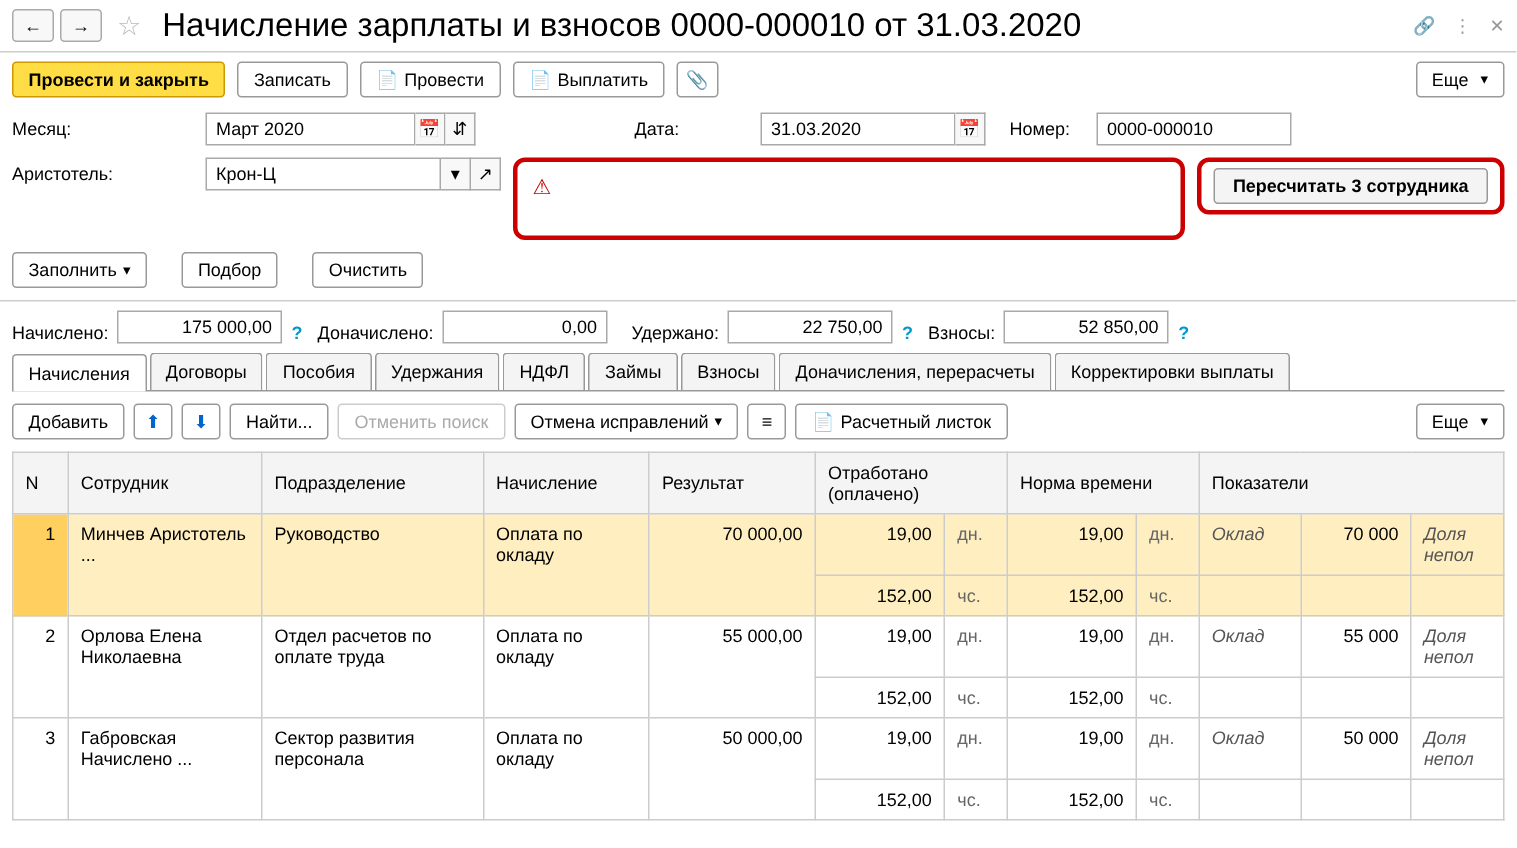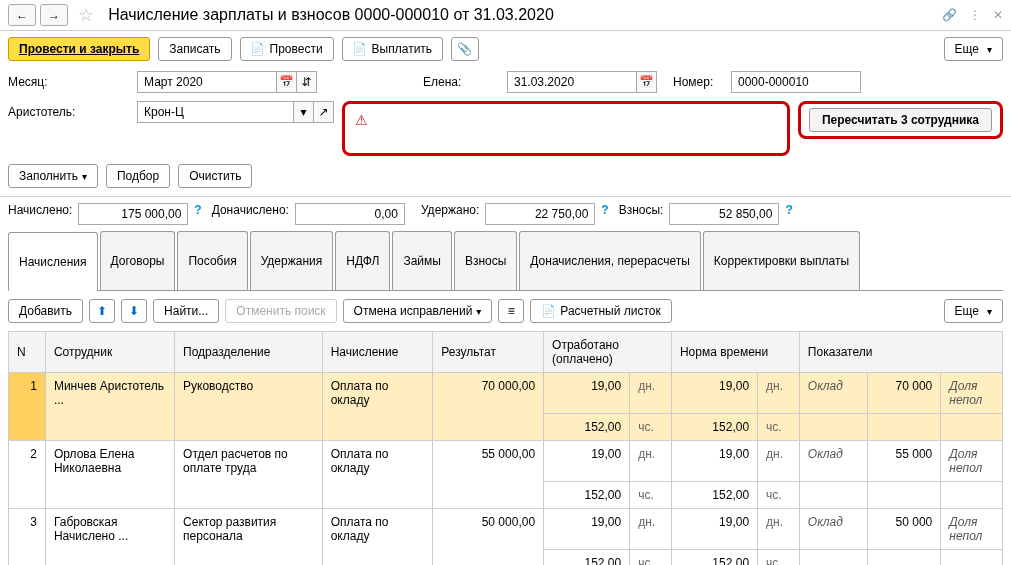--- a/index.html
+++ b/index.html
@@ -1,46 +1,46 @@
 <!DOCTYPE html>
 <html><head>
 <meta charset="utf-8">
 <style>
   * { box-sizing: border-box; font-family: Arial, sans-serif; font-size: 12px; }
   body { margin: 0; padding: 0; background: #fff; width: 1011px; }
   .topbar { display: flex; align-items: center; padding: 4px 8px; gap: 4px; border-bottom: 1px solid #ccc; }
   .nav-btn { width: 28px; height: 22px; border: 1px solid #aaa; background: #f8f8f8; display: flex; align-items: center; justify-content: center; cursor: pointer; border-radius: 3px; }
   .star { font-size: 18px; color: #bbb; margin: 0 6px; }
-  .title { font-size: 16px; margin-left: 4px; flex: 1; }
+  .title { font-size: 22px; margin-left: 4px; flex: 1; }
   .topbar-right { display: flex; gap: 12px; color: #999; }
   .toolbar { display: flex; align-items: center; padding: 6px 8px; gap: 8px; }
   .btn { border: 1px solid #999; background: #fff; padding: 3px 10px; height: 24px; display: flex; align-items: center; gap: 4px; cursor: pointer; border-radius: 3px; }
-  .btn-yellow { background: #ffdd44; border-color: #cc9900; font-weight: bold; text-decoration: underline; }
+  .btn-yellow { background: #ffdd44; border-color: #cc9900; font-weight: bold; }
   .btn-disabled { color: #aaa; border-color: #ccc; }
   .btn-more { margin-left: auto; }
   .btn-more::after { content: "▾"; font-size: 10px; margin-left: 4px; }
   .form-row { display: flex; align-items: flex-start; padding: 4px 8px; gap: 8px; }
   .label { min-width: 85px; padding-top: 4px; }
   .input-group { display: flex; align-items: center; padding-left: 36px; }
   .input-field { border: 1px solid #aaa; height: 22px; padding: 2px 6px; background: #fff; }
   .input-btn { border: 1px solid #aaa; border-left: none; height: 22px; width: 20px; display: flex; align-items: center; justify-content: center; background: #f8f8f8; cursor: pointer; }
   .warning-box { border: 3px solid #c00; border-radius: 8px; padding: 8px 10px; display: flex; align-items: flex-start; gap: 8px; flex: 1; min-height: 55px; }
   .warning-icon { color: #c00; font-size: 14px; }
   .warning-text { color: #c00; line-height: 1.4; }
   .warning-link { color: #008; text-decoration: underline; cursor: pointer; }
   .recalc-btn-wrap { border: 3px solid #c00; border-radius: 8px; padding: 4px 8px; font-weight: bold; }
   .recalc-btn { border: 1px solid #999; background: #f4f4f4; padding: 4px 12px; cursor: pointer; border-radius: 3px; }
-  .fill-row { display: flex; align-items: center; padding: 4px 8px 8px; gap: 8px; border-bottom: 1px solid #ccc; }
+  .fill-row { display: flex; align-items: center; padding: 4px 8px 8px; gap: 23px; border-bottom: 1px solid #ccc; }
   .dropdown-btn::after { content: " ▾"; font-size: 10px; }
-  .totals-row { display: flex; align-items: flex-start; padding: 6px 8px; gap: 6px; }
+  .totals-row { display: flex; align-items: flex-end; padding: 6px 8px; gap: 6px; }
   .total-input { border: 1px solid #aaa; height: 22px; text-align: right; padding: 2px 6px; }
   .q { color: #09c; font-weight: bold; cursor: pointer; }
   .tabs-wrap { padding: 0 8px; }
   .tabs { display: flex; border-bottom: 1px solid #999; }
-  .tab { padding: 22px 10px; border: 1px solid #999; border-bottom: none; background: #f4f4f4; margin-right: 2px; cursor: pointer; border-radius: 3px 3px 0 0; }
+  .tab { padding: 5px 10px; border: 1px solid #999; border-bottom: none; background: #f4f4f4; margin-right: 2px; cursor: pointer; border-radius: 3px 3px 0 0; }
   .tab.active { background: #fff; position: relative; top: 1px; }
   .tab-toolbar { display: flex; align-items: flex-end; padding: 8px 8px 4px; gap: 6px; }
   .arrow-btn { width: 26px; height: 24px; border: 1px solid #999; background: #fff; display: flex; align-items: center; justify-content: center; cursor: pointer; border-radius: 3px; }
   .arrow-up { color: #06c; } .arrow-down { color: #06c; }
   table.grid { border-collapse: collapse; width: calc(100% - 16px); margin: 4px 8px; }
   table.grid th, table.grid td { border: 1px solid #ccc; padding: 0; font-size: 12px; }
   table.grid th { background: #f4f4f4; font-weight: normal; text-align: left; padding: 6px 8px; }
   table.grid td { vertical-align: top; }
   .cell { padding: 6px 8px; }
   .cell-num { text-align: right; }
@@ -85,21 +85,21 @@
 </div>
 
 <div class="form-row">
   <span class="label">Месяц:</span>
   <div class="input-group">
     <input class="input-field" style="width: 140px;" value="Март 2020">
     <div class="input-btn">📅</div>
     <div class="input-btn">⇵</div>
   </div>
   <span style="min-width:90px"></span>
-  <span class="label" style="min-width:40px">Елена:</span>
+  <span class="label" style="min-width:40px">Дата:</span>
   <div class="input-group">
     <input class="input-field" style="width: 130px;" value="31.03.2020">
     <div class="input-btn">📅</div>
   </div>
   <span class="label" style="min-width:50px;margin-left:8px">Номер:</span>
   <input class="input-field" style="width: 130px;" value="0000-000010">
 </div>
 
 <div class="form-row">
   <span class="label">Аристотель:</span>

